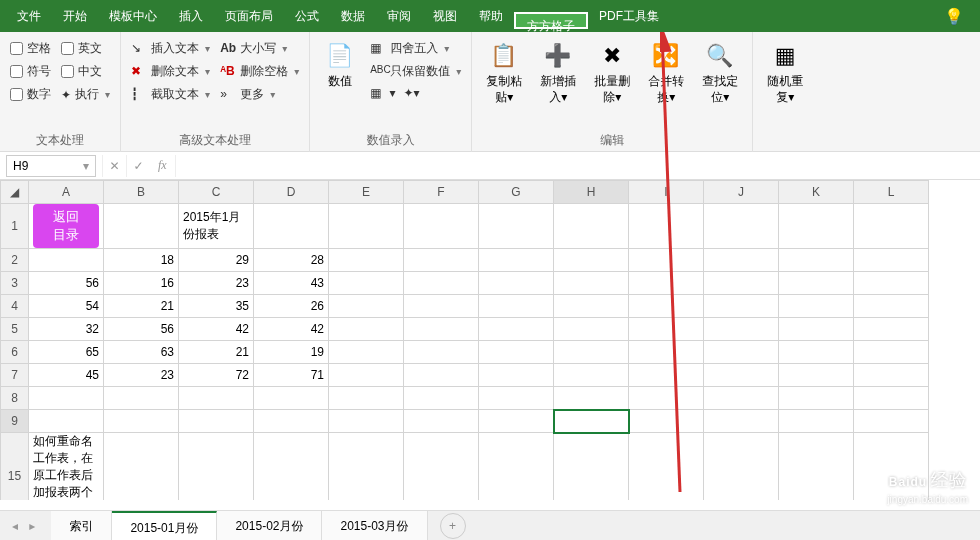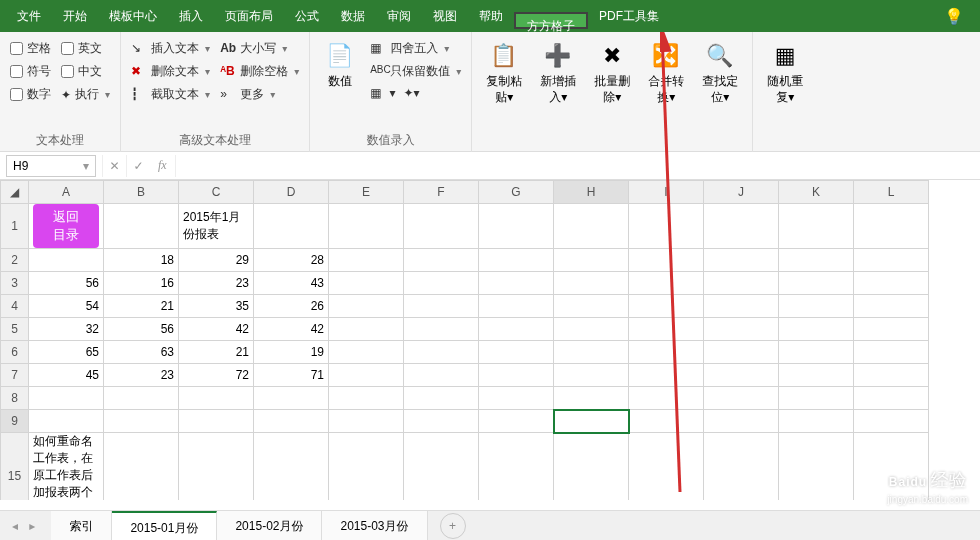--- a/index.html
+++ b/index.html
@@ -1,20 +1,20 @@
 <!DOCTYPE html>
 <html><head>
 <meta charset="utf-8">
 <style>
 *{box-sizing:border-box;margin:0;padding:0;font-family:"Microsoft YaHei",sans-serif;font-size:12px;user-select:none}
 body{width:980px;height:540px;background:#fff;overflow:hidden;position:relative}
 .tabbar{height:32px;background:#2e7d32;display:flex;align-items:center;padding:0 6px;color:#fff}
 .tab{padding:0 11px;height:32px;line-height:32px;cursor:pointer}
 .tab.sel{background:#4caf50}
-.tab.bord{border:2px solid #404040;height:17px;line-height:24px;margin-top:8px}
+.tab.bord{border:2px solid #ffffff;height:17px;line-height:24px;margin-top:8px}
 .bulb{margin-left:auto;padding:0 10px;font-size:16px}
 .ribbon{height:120px;background:#f5f5f5;border-bottom:1px solid #ddd;display:flex}
 .group{border-right:1px solid #e0e0e0;padding:6px 10px 0;display:flex;flex-direction:column;height:120px}
 .group-body{flex:1;display:flex;gap:10px}
 .group-label{text-align:center;padding:3px 0;color:#666}
 .col{display:flex;flex-direction:column;gap:6px;justify-content:flex-start;padding-top:2px}
 .chk{display:flex;align-items:center;gap:4px;color:#333;cursor:pointer}
 .chk input{width:13px;height:13px}
 .rb{display:flex;align-items:center;gap:4px;color:#333;cursor:pointer;white-space:nowrap}
 .dd::after{content:"▾";margin-left:2px;color:#777;font-size:10px}
@@ -177,20 +177,21 @@
         </div>
         <div class="big">
           <div class="ic">🔀</div>
           <span>合并转<br>换▾</span>
         </div>
         <div class="big">
           <div class="ic">🔍</div>
           <span>查找定<br>位▾</span>
         </div>
       </div>
+    <div class="group-label">编辑</div>
   </div>
 
   <div class="group" style="border-right:none">
     <div class="group-body" id="rand-items">
         <div class="big">
           <div class="ic">▦</div>
           <span>随机重<br>复▾</span>
         </div>
       </div>
     <div class="group-label">&nbsp;</div>

